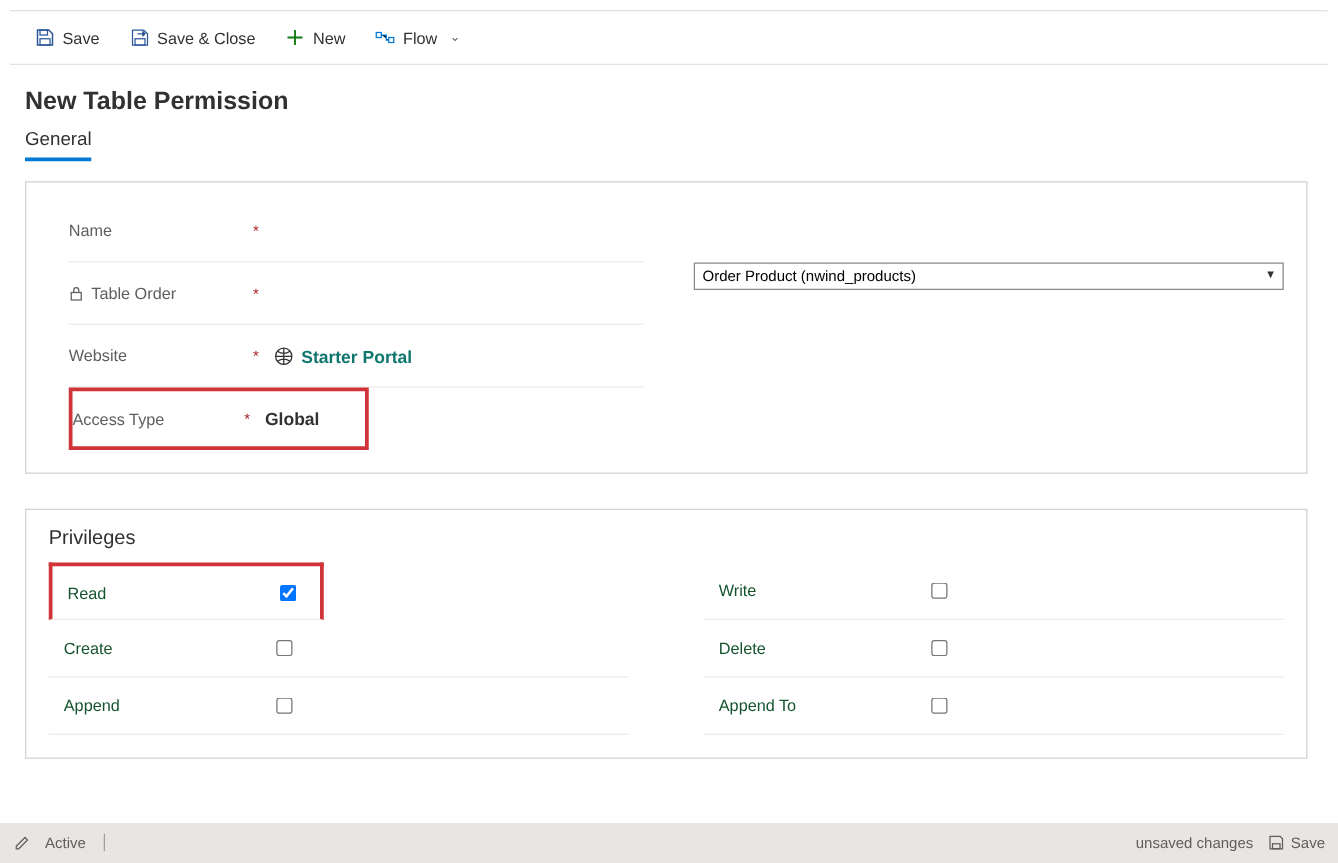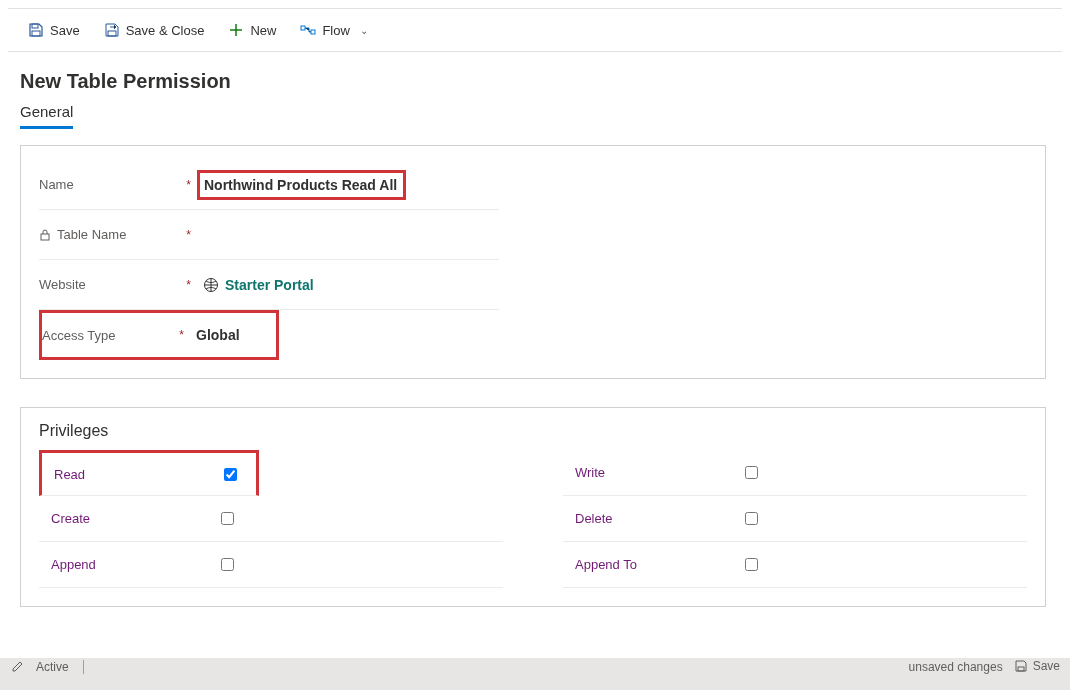--- a/index.html
+++ b/index.html
@@ -129,20 +129,21 @@
     border-bottom: 3px solid #d13438 !important;
   }
   .hl-read-row {
     border: 3px solid #d13438;
   }
 
   
   .two-col {
     display: flex;
     gap: 40px;
+    margin-left: 16px;
   }
   .two-col .left { flex: 0 0 460px; }
   .two-col .right { flex: 1; padding-top: 50px; }
 
   .dropdown {
     width: 100%;
     height: 22px;
     font-size: 12px;
     padding: 1px 18px 1px 6px;
     border: 1px solid #8a8886;
@@ -174,38 +175,38 @@
   }
   .priv-row {
     display: flex;
     align-items: center;
     height: 46px;
     border-bottom: 1px solid #edebe9;
     padding-left: 12px;
   }
   .priv-row .plabel {
     width: 170px;
-    color: #701a75;
+    color: #14532d;
     font-size: 13px;
   }
   .priv-row input[type=checkbox] {
     width: 13px;
     height: 13px;
   }
 
   
   .statusbar {
     position: absolute;
     bottom: 0;
     left: 0;
     right: 0;
     height: 16px;
     background: #e8e6e4;
     display: flex;
-    align-items: flex-end;
+    align-items: center;
     padding: 16px 10px;
     font-size: 12px;
     color: #605e5c;
     gap: 10px;
   }
   .statusbar .sep { width: 1px; height: 14px; background: #a19f9d; margin: 0 4px; }
   .statusbar .spacer { flex: 1; }
   .statusbar .sbtn { display: inline-flex; align-items: center; gap: 4px; cursor: pointer; }
 </style>
 </head>
@@ -262,37 +263,32 @@
     </div>
 
     <div class="section">
       <div class="two-col">
         <div class="left">
 
           <div class="form-row">
             <div class="label-col">
               <span>Name</span>
               <span class="req">*</span>
-            </div>
-            <div class="val-col">
-              <span class="highlight-red hl-name">
-                <span>Northwind Products Read All</span>
-              </span>
             </div>
           </div>
 
           <div class="form-row">
             <div class="label-col">
               <span class="lock-sm">
                 <svg viewBox="0 0 12 12" width="12" height="12">
                     <rect x="2" y="5" width="8" height="6" fill="none" stroke="#605e5c"></rect>
                     <path d="M4 5V3a2 2 0 0 1 4 0v2" fill="none" stroke="#605e5c"></path>
                   </svg>
               </span>
-              <span>Table Name</span>
+              <span>Table Order</span>
               <span class="req">*</span>
             </div>
           </div>
 
           <div class="form-row">
             <div class="label-col">
               <span>Website</span>
               <span class="req">*</span>
             </div>
             <div class="val-col link">
@@ -305,20 +301,27 @@
               <span>Starter Portal</span>
             </div>
           </div>
 
           <div class="form-row last hl-access-row" style="width:240px">
             <div class="label-col" style="width:150px">
               <span>Access Type</span>
               <span class="req">*</span>
             </div>
             <div class="val-col">Global</div>
+          </div>
+        </div>
+        <div class="right">
+          <div class="dropdown-wrap">
+            <select class="dropdown">
+              <option>Order Product (nwind_products)</option>
+            </select>
           </div>
         </div>
       </div>
     </div>
 
     <div class="section">
       <div class="section-title">Privileges</div>
       <div class="priv-grid">
 
         <div>

